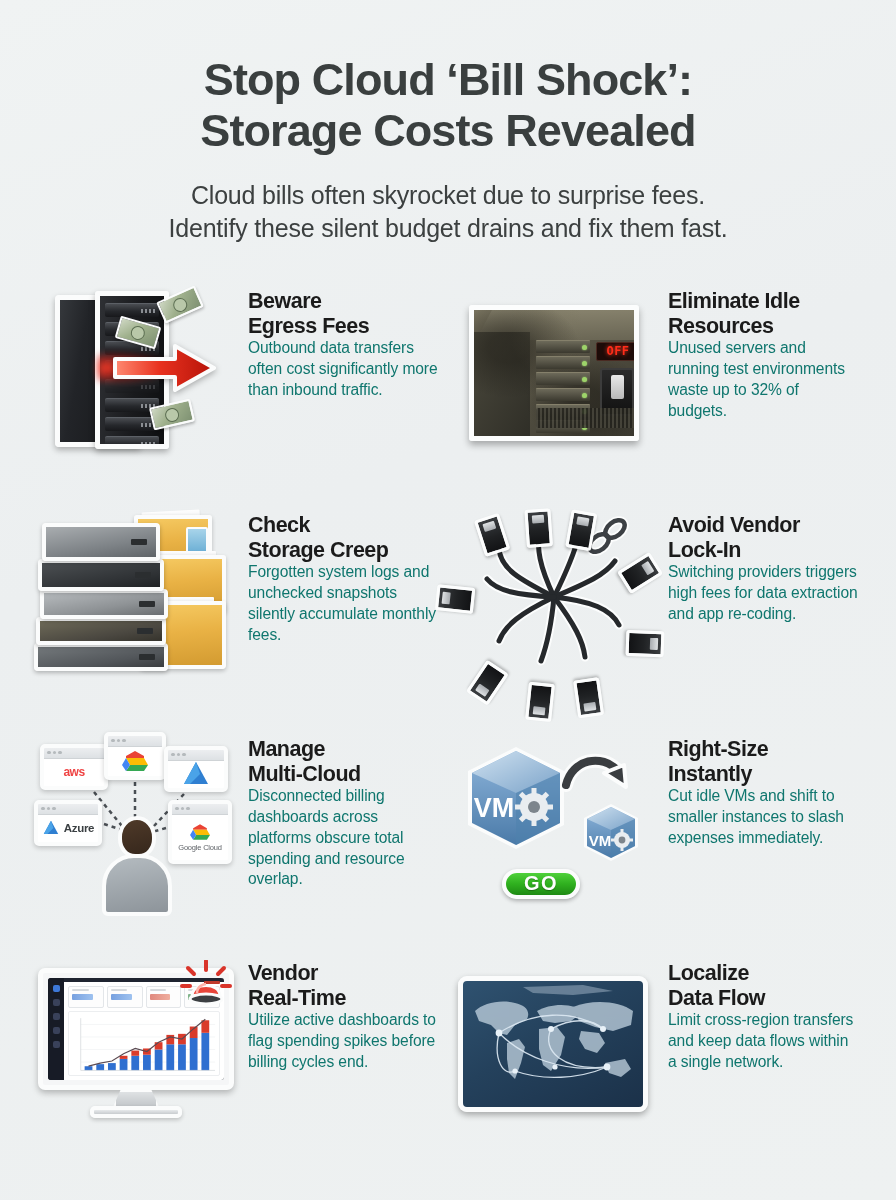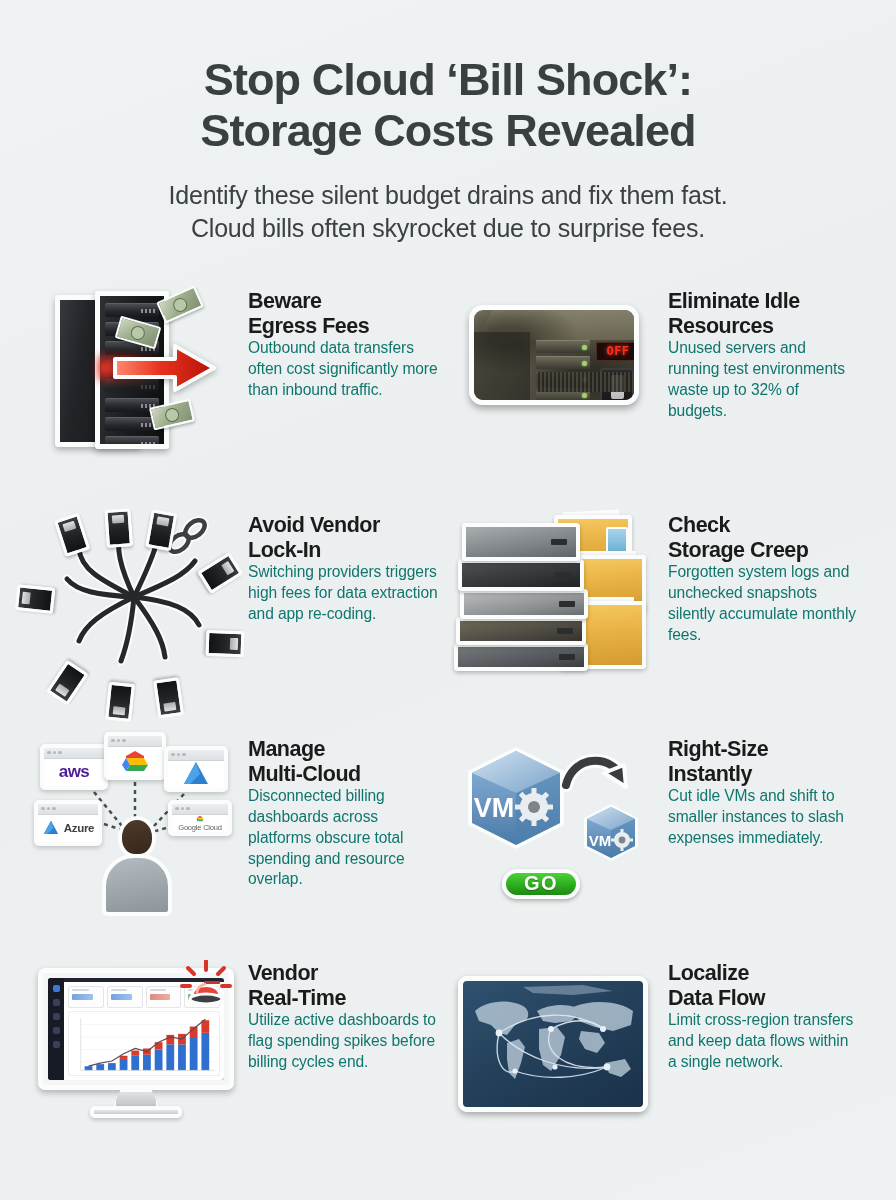--- a/index.html
+++ b/index.html
@@ -142,24 +142,24 @@
     border: 1.6px solid #5c6e52; background:#b9c8a9;
   }
   .bill.b1 { left: 120px; top: 6px;  transform: rotate(-24deg); }
   .bill.b2 { left: 78px;  top: 34px; transform: rotate(16deg); }
   .bill.b3 { left: 112px; top: 116px;transform: rotate(-13deg); }
 
   
   .art-off { position: relative; width: 186px; height: 160px; }
   .off-box {
     position: absolute; left: 8px; top: 12px;
-    width: 170px; height: 100px;
+    width: 170px; height: 136px;
     background: linear-gradient(140deg,#7f7a65 0%,#6a6553 25%,#4e4b3e 60%,#3a382f 100%);
     border: 5px solid #fcfdfd;
-    border-radius: 14px;
+    border-radius: 3px;
     box-shadow: 0 4px 7px rgba(0,0,0,.3);
     overflow: hidden;
   }
   .off-top {
     position: absolute; left:0; top:0; width: 100%; height: 30px;
     background: linear-gradient(180deg,#8d8872 0%,#6e6a58 100%);
     transform: skewX(-28deg) translateX(10px);
     opacity: .85;
   }
   .off-side {
@@ -299,23 +299,23 @@
     background: linear-gradient(180deg,#eceef0,#dde1e4);
     border-bottom: 1px solid #cfd3d6;
     display: flex; align-items: center; gap: 2px; padding-left: 3px;
   }
   .win-bar i { width: 3.5px; height: 3.5px; border-radius: 50%; background:#b5babd; display:block; }
   .win-body { display:flex; align-items:center; justify-content:center; height: calc(100% - 11px); }
   .win.w1 { left: 6px;  top: 14px;  width: 68px; height: 46px; }
   .win.w2 { left: 70px; top: 2px;   width: 62px; height: 48px; }
   .win.w3 { left: 130px;top: 16px;  width: 64px; height: 46px; }
   .win.w4 { left: 0px;  top: 70px;  width: 68px; height: 46px; }
-  .win.w5 { left: 134px;top: 70px;  width: 64px; height: 36px; }
+  .win.w5 { left: 134px;top: 70px;  width: 64px; height: 64px; }
   .aws-text {
-    font-size: 17px; font-weight: 700; color: #4c1d95; letter-spacing:-.5px;
+    font-size: 12px; font-weight: 700; color: #ef4444; letter-spacing:-.5px;
     position: relative; line-height: .9;
   }
   .aws-smile {
     position:absolute; left: 2px; bottom: -6px; width: 32px; height: 9px;
     border-bottom: 3px solid #ff9900; border-radius: 0 0 50% 50%;
   }
   .azure-lbl { font-size: 11.5px; font-weight: 600; color:#3b4043; letter-spacing:-.3px; }
   .gcloud-lbl { font-size: 7.5px; font-weight: 500; color:#5f6368; letter-spacing:-.2px; }
   .person {
     position: absolute; left: 66px; top: 86px; width: 72px; height: 96px;
@@ -422,22 +422,22 @@
 </style>
 </head>
 <body>
 
 <div class="header">
   <h1 class="title">
     <span class="line">Stop Cloud ‘Bill Shock’:</span>
     <span class="line">Storage Costs Revealed</span>
   </h1>
   <p class="subtitle">
+    <span class="line">Cloud bills often skyrocket due to surprise fees.</span>
     <span class="line">Identify these silent budget drains and fix them fast.</span>
-    <span class="line">Cloud bills often skyrocket due to surprise fees.</span>
   </p>
 </div>
 
 <div class="grid">
 
   <div class="cell">
     <div class="art-wrap">
       <div class="art-rack">
         <div class="rack-body"></div>
         <div class="rack-front">
@@ -497,20 +497,56 @@
           <div class="off-vent"></div>
         </div>
       </div>
     </div>
     <div class="text-wrap">
       <div class="item-title">
         <span class="line">Eliminate Idle</span>
         <span class="line">Resources</span>
       </div>
       <div class="item-body">Unused servers and running test environments waste up to 32% of budgets.</div>
+    </div>
+  </div>
+
+  <div class="cell">
+    <div class="art-wrap">
+      <div class="art-storage">
+        <div class="paper p1"></div>
+        <div class="folder f1"></div>
+        <div class="tab-blue"></div>
+        <div class="paper p2"></div>
+        <div class="folder f2"></div>
+        <div class="paper p3"></div>
+        <div class="folder f3"></div>
+        <div class="drive d5">
+            <i class="port"></i>
+          </div>
+        <div class="drive d4">
+            <i class="port"></i>
+          </div>
+        <div class="drive d3">
+            <i class="port"></i>
+          </div>
+        <div class="drive d2">
+            <i class="port"></i>
+          </div>
+        <div class="drive d1">
+            <i class="port"></i>
+          </div>
+      </div>
+    </div>
+    <div class="text-wrap">
+      <div class="item-title">
+        <span class="line">Check</span>
+        <span class="line">Storage Creep</span>
+      </div>
+      <div class="item-body">Forgotten system logs and unchecked snapshots silently accumulate monthly fees.</div>
     </div>
   </div>
 
   <div class="cell">
     <div class="art-wrap">
       <div class="art-cables">
         <svg width="190" height="176" viewBox="0 0 190 176">
           <g fill="none" stroke="#fcfdfd" stroke-width="9" stroke-linecap="round">
             <path d="M95 88 C60 70 42 60 40 40"></path>
             <path d="M95 88 C80 56 78 40 80 22"></path>
@@ -553,56 +589,20 @@
         <div class="cable-plug" style="left:26px;  top:120px; transform:rotate(214deg);"></div>
         <div class="cable-plug" style="left:2px;   top:54px;  transform:rotate(276deg);"></div>
       </div>
     </div>
     <div class="text-wrap">
       <div class="item-title">
         <span class="line">Avoid Vendor</span>
         <span class="line">Lock-In</span>
       </div>
       <div class="item-body">Switching providers triggers high fees for data extraction and app re-coding.</div>
-    </div>
-  </div>
-
-  <div class="cell">
-    <div class="art-wrap">
-      <div class="art-storage">
-        <div class="paper p1"></div>
-        <div class="folder f1"></div>
-        <div class="tab-blue"></div>
-        <div class="paper p2"></div>
-        <div class="folder f2"></div>
-        <div class="paper p3"></div>
-        <div class="folder f3"></div>
-        <div class="drive d5">
-            <i class="port"></i>
-          </div>
-        <div class="drive d4">
-            <i class="port"></i>
-          </div>
-        <div class="drive d3">
-            <i class="port"></i>
-          </div>
-        <div class="drive d2">
-            <i class="port"></i>
-          </div>
-        <div class="drive d1">
-            <i class="port"></i>
-          </div>
-      </div>
-    </div>
-    <div class="text-wrap">
-      <div class="item-title">
-        <span class="line">Check</span>
-        <span class="line">Storage Creep</span>
-      </div>
-      <div class="item-body">Forgotten system logs and unchecked snapshots silently accumulate monthly fees.</div>
     </div>
   </div>
 
   <div class="cell">
     <div class="art-wrap">
       <div class="art-cloud">
 
         <svg class="dashes" viewBox="0 0 200 182">
           <g stroke="#4a4f54" stroke-width="2.5" stroke-dasharray="4 4" fill="none">
             <path d="M60 62 L88 96"></path>

